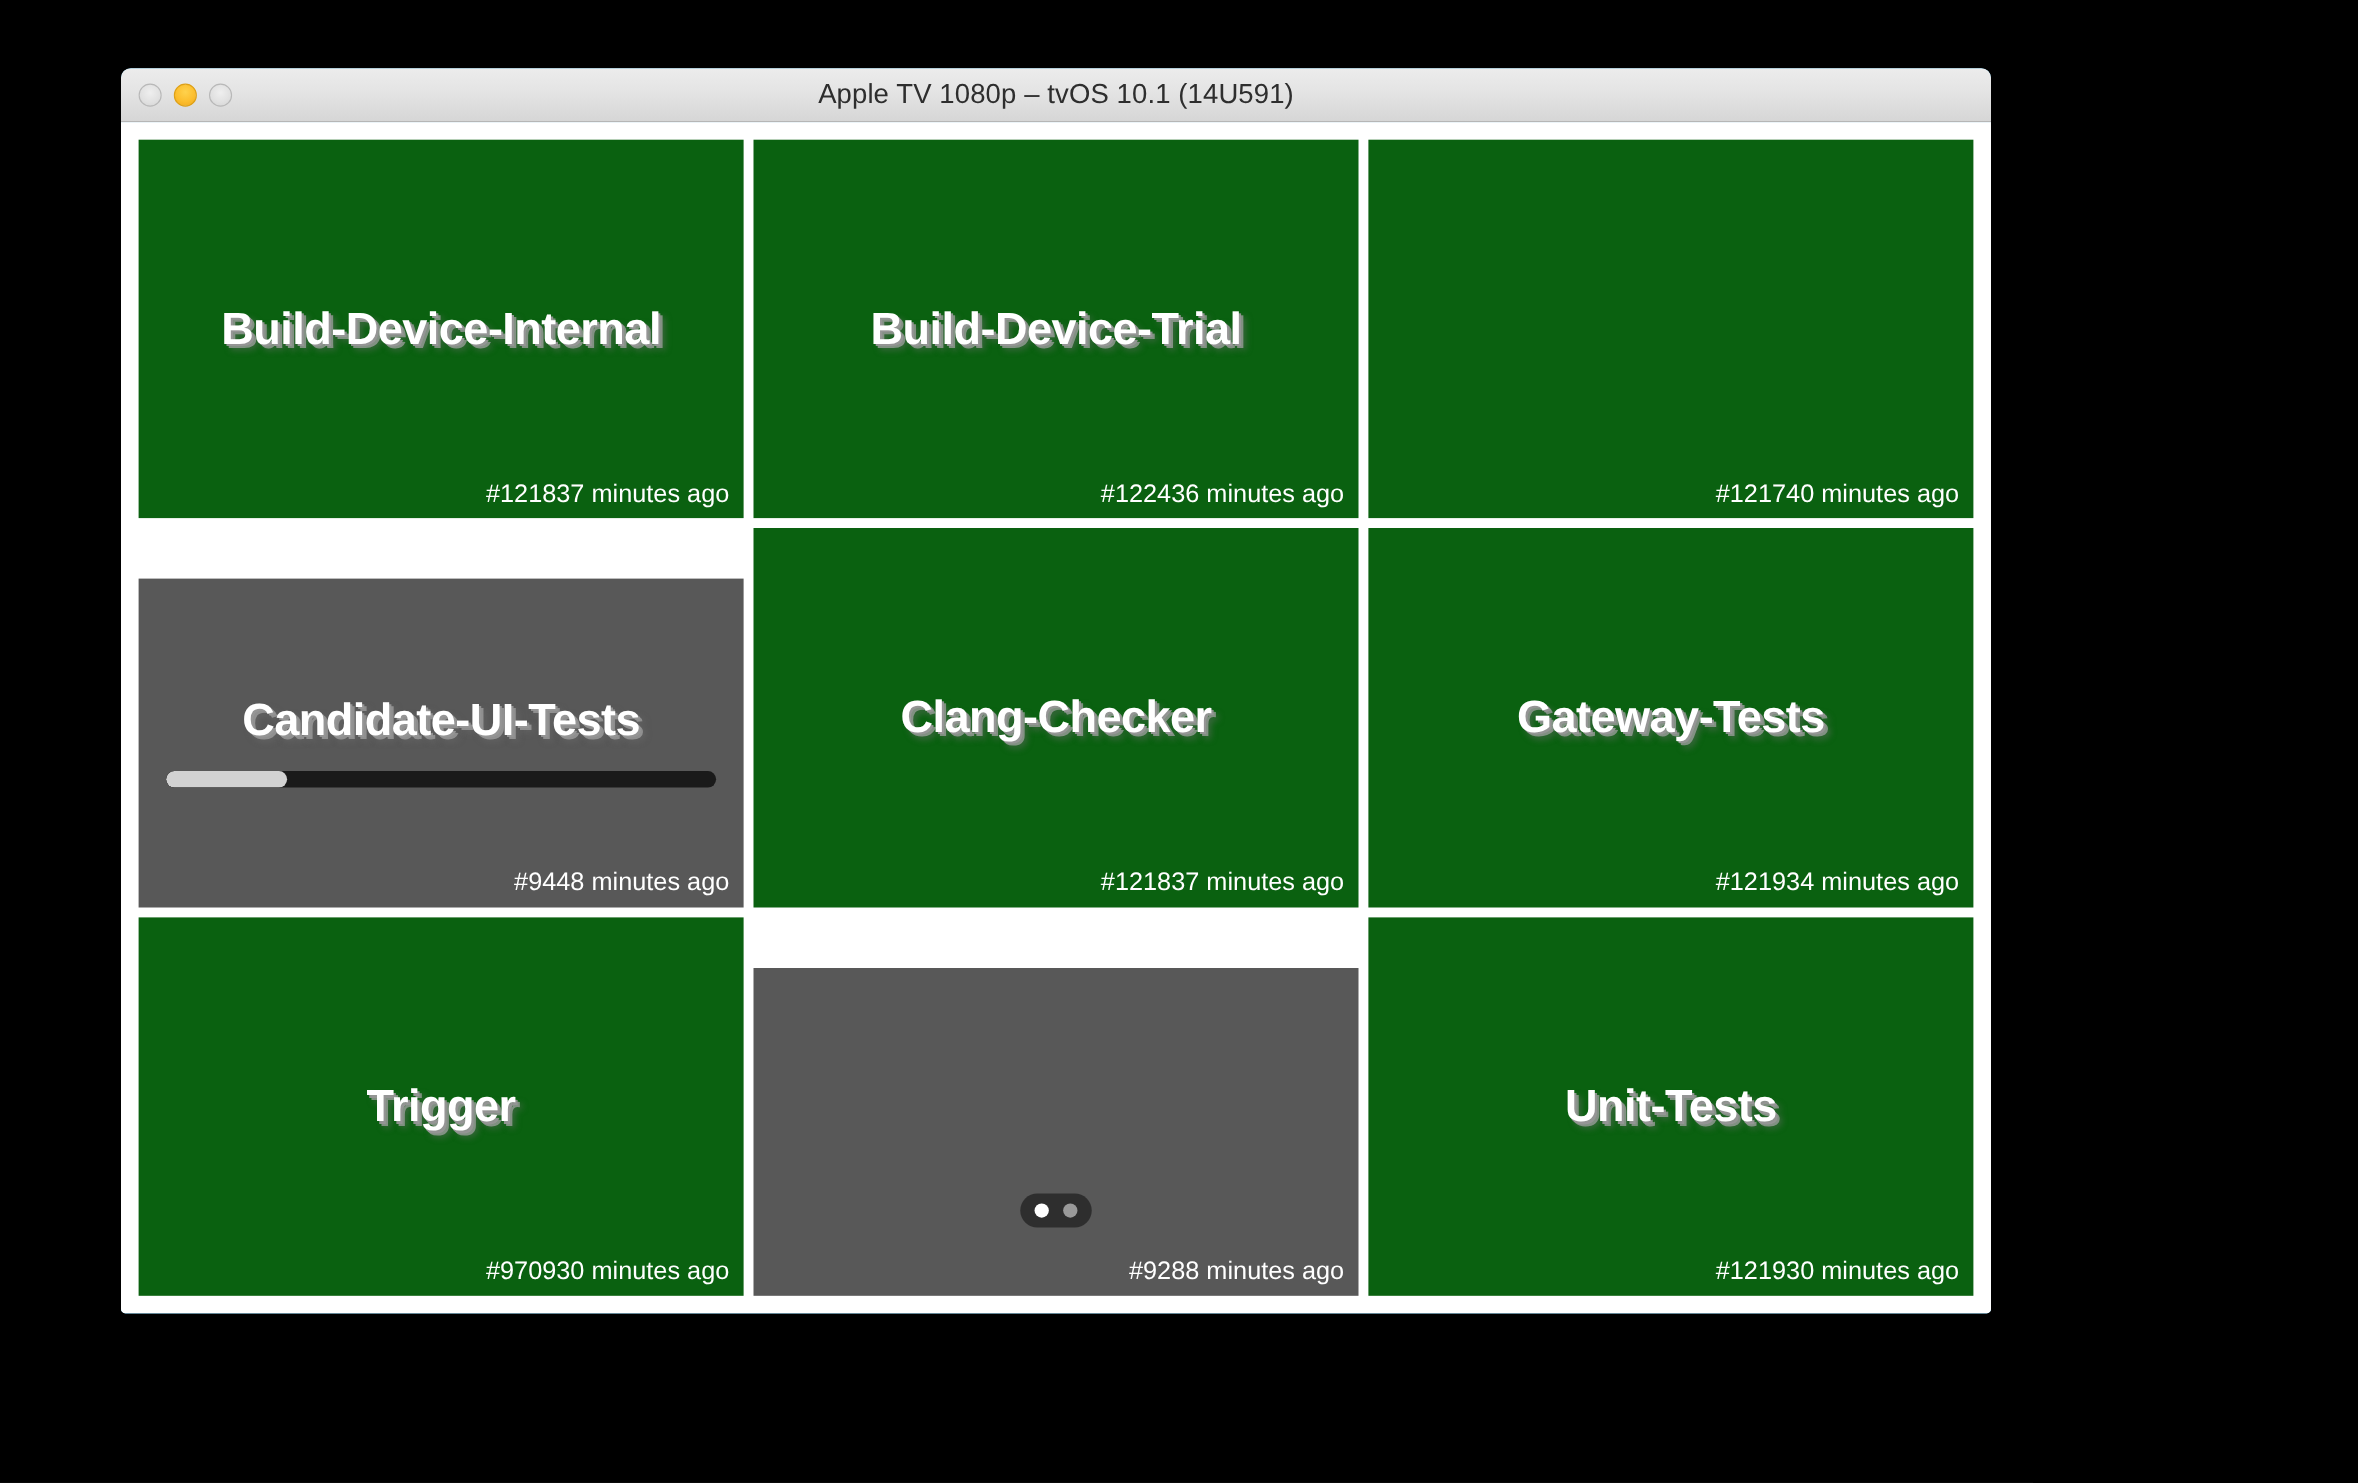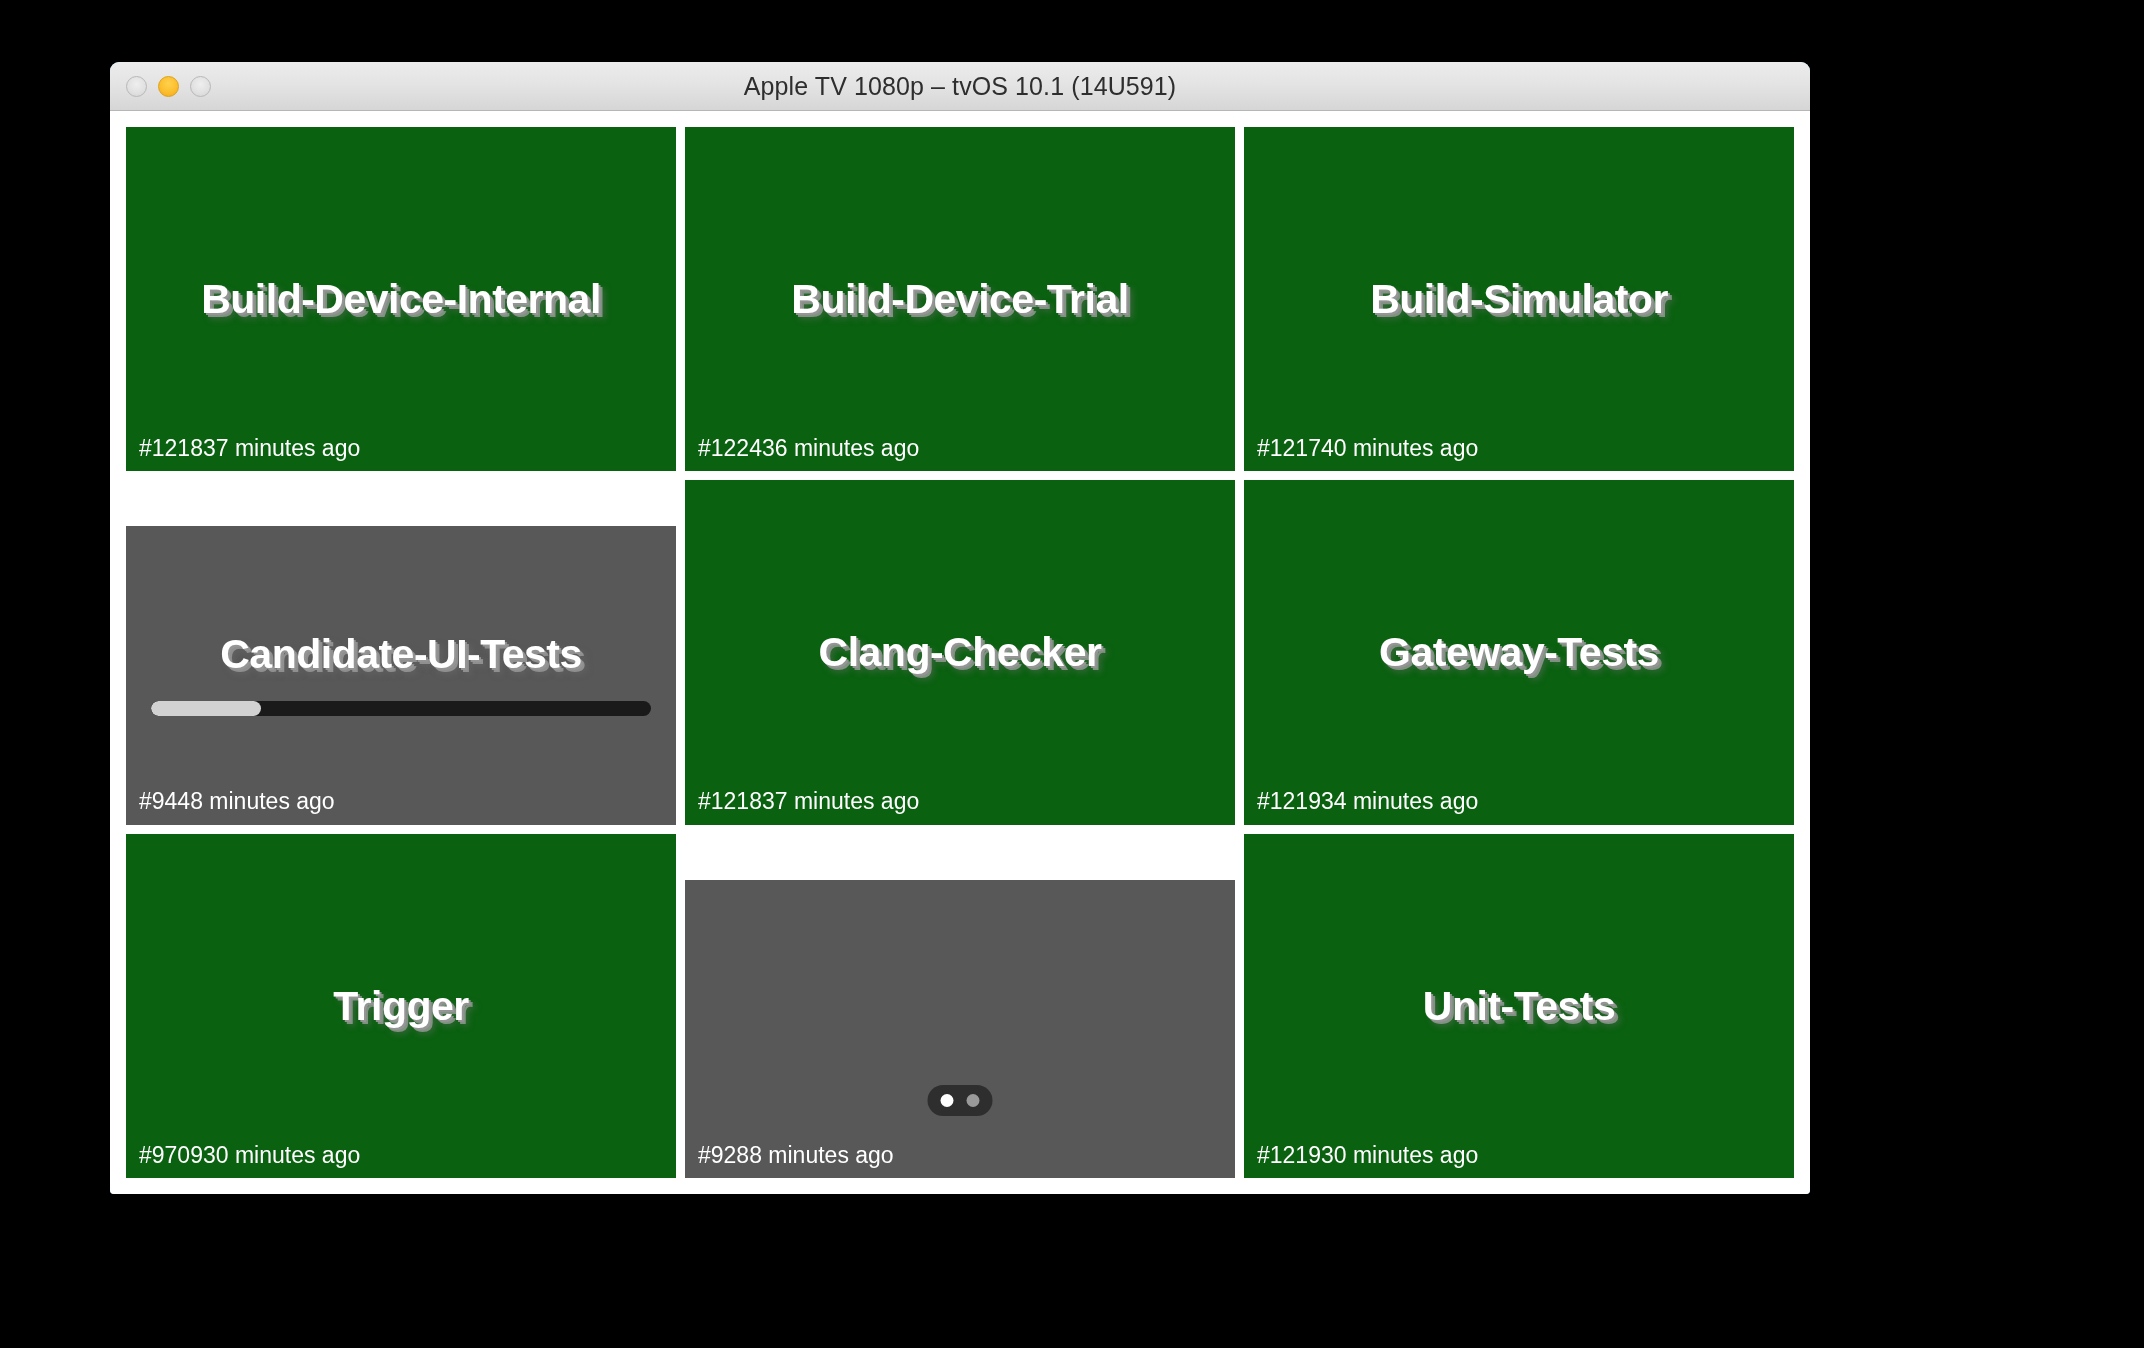--- a/index.html
+++ b/index.html
@@ -163,21 +163,21 @@
   .dot.active { background: #ffffff; }
   .dot.inactive { background: #9a9a9a; }
 
   .tile-footer {
     position: absolute;
     left: 0;
     right: 0;
     bottom: 0;
     padding: 0 13px 10px 13px;
     display: flex;
-    justify-content: flex-start;
+    justify-content: flex-end;
     align-items: flex-end;
     font-size: 23px;
     color: #ffffff;
     line-height: 1.15;
   }
   .tile-number { white-space: nowrap; }
   .tile-time { white-space: nowrap; }
 </style>
 </head>
 <body>
@@ -206,23 +206,20 @@
       <div class="tile status-success">
         <div class="tile-center">
           <div class="tile-title">Build-Device-Trial</div>
         </div>
         <div class="tile-footer">
           <span class="tile-number">#1224</span>
           <span class="tile-time">36 minutes ago</span>
         </div>
       </div>
       <div class="tile status-success">
-        <div class="tile-center">
-          <div class="tile-title">Build-Simulator</div>
-        </div>
         <div class="tile-footer">
           <span class="tile-number">#1217</span>
           <span class="tile-time">40 minutes ago</span>
         </div>
       </div>
       <div class="tile status-running">
         <div class="tile-center">
           <div class="tile-title">Candidate-UI-Tests</div>
           <div class="progress-wrap">
             <div class="progress-track">

